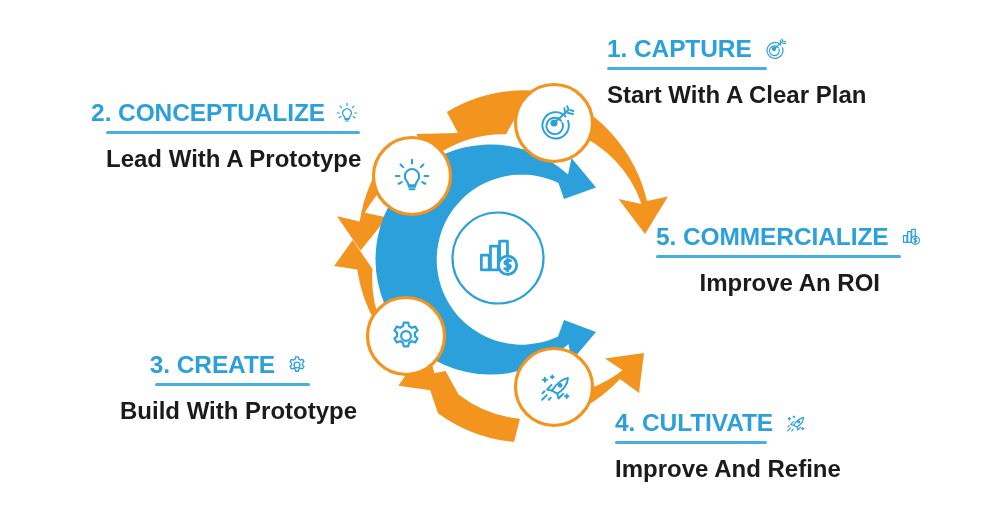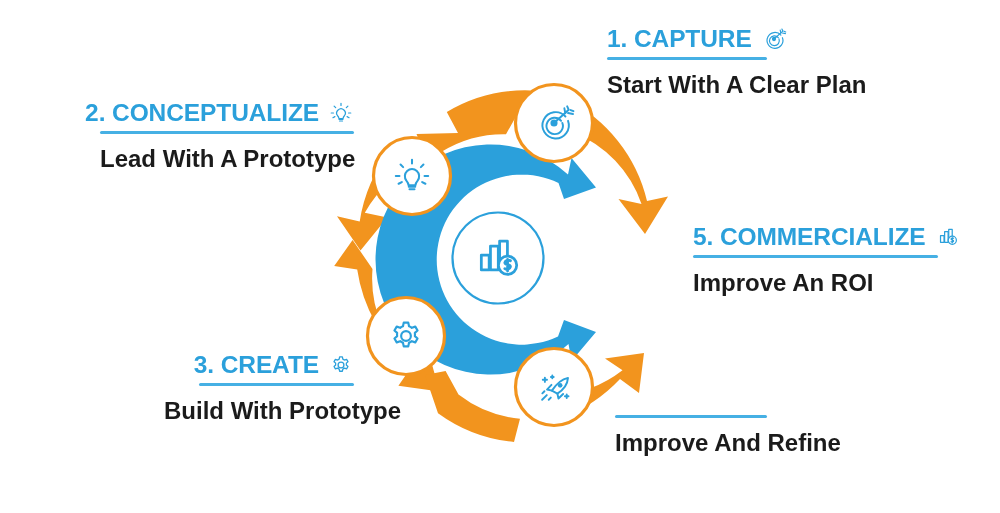--- a/index.html
+++ b/index.html
@@ -43,29 +43,29 @@
   .label.right{ text-align:left; }
   .label.right .head{ justify-content:flex-start; }
   .label.left{ text-align:right; }
   .label.left .head{ justify-content:flex-end; }
   .label.left .sub{ text-align:center; }
 
   .micro{ width:26px; height:26px; flex:0 0 26px; display:block; }
   .micro svg{ width:100%; height:100%; display:block; overflow:visible; }
 
   
-  #lbl-capture        { left:607px; top:26px;  }
+  #lbl-capture        { left:607px; top:36px;  }
   #lbl-capture .rule  { width:160px; }
-  #lbl-conceptualize       { left:100px; top:100px; width:254px; }
+  #lbl-conceptualize       { left:106px; top:100px; width:254px; }
   #lbl-conceptualize .rule { width:254px; margin-left:auto; }
-  #lbl-create        { left:120px; top:352px; width:190px;margin-left:44px; }
+  #lbl-create        { left:120px; top:352px; width:190px; }
   #lbl-create .rule  { width:155px; margin-left:auto; }
   #lbl-cultivate       { left:615px; top:410px; }
   #lbl-cultivate .rule { width:152px; }
-  #lbl-commercialize       { left:693px; top:224px; }
+  #lbl-commercialize       { left:656px; top:224px;text-align:center; }
   #lbl-commercialize .rule { width:245px; }
 </style>
 </head>
 <body>
 
 <div id="stage">
 
   <div id="cycle">
     <svg viewBox="0 0 340 370" xmlns="http://www.w3.org/2000/svg">
       <defs>
@@ -255,20 +255,28 @@
         <svg viewBox="-20 -20 40 40">
             <use href="#ico-gear"></use>
           </svg>
       </span>
     </div>
     <div class="rule"></div>
     <div class="sub">Build With Prototype</div>
   </div>
 
   <div class="label right" id="lbl-cultivate">
+    <div class="head">
+      <span class="title">4. CULTIVATE</span>
+      <span class="micro">
+        <svg viewBox="-20 -20 40 40">
+            <use href="#ico-rocket"></use>
+          </svg>
+      </span>
+    </div>
     <div class="rule"></div>
     <div class="sub">Improve And Refine</div>
   </div>
 
   <div class="label right" id="lbl-commercialize">
     <div class="head">
       <span class="title">5. COMMERCIALIZE</span>
       <span class="micro">
         <svg viewBox="-20 -20 40 40">
             <use href="#ico-chartdollar"></use>

